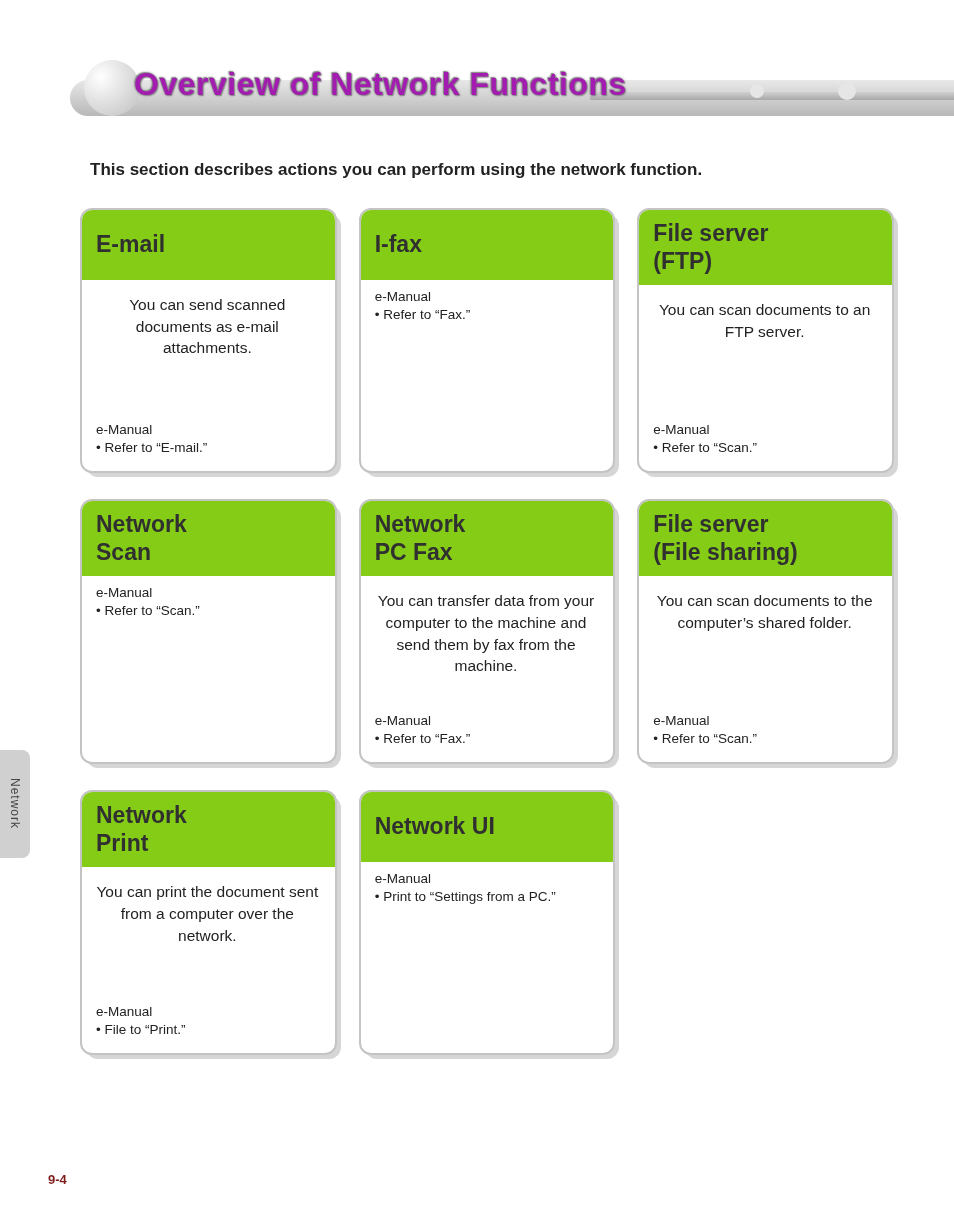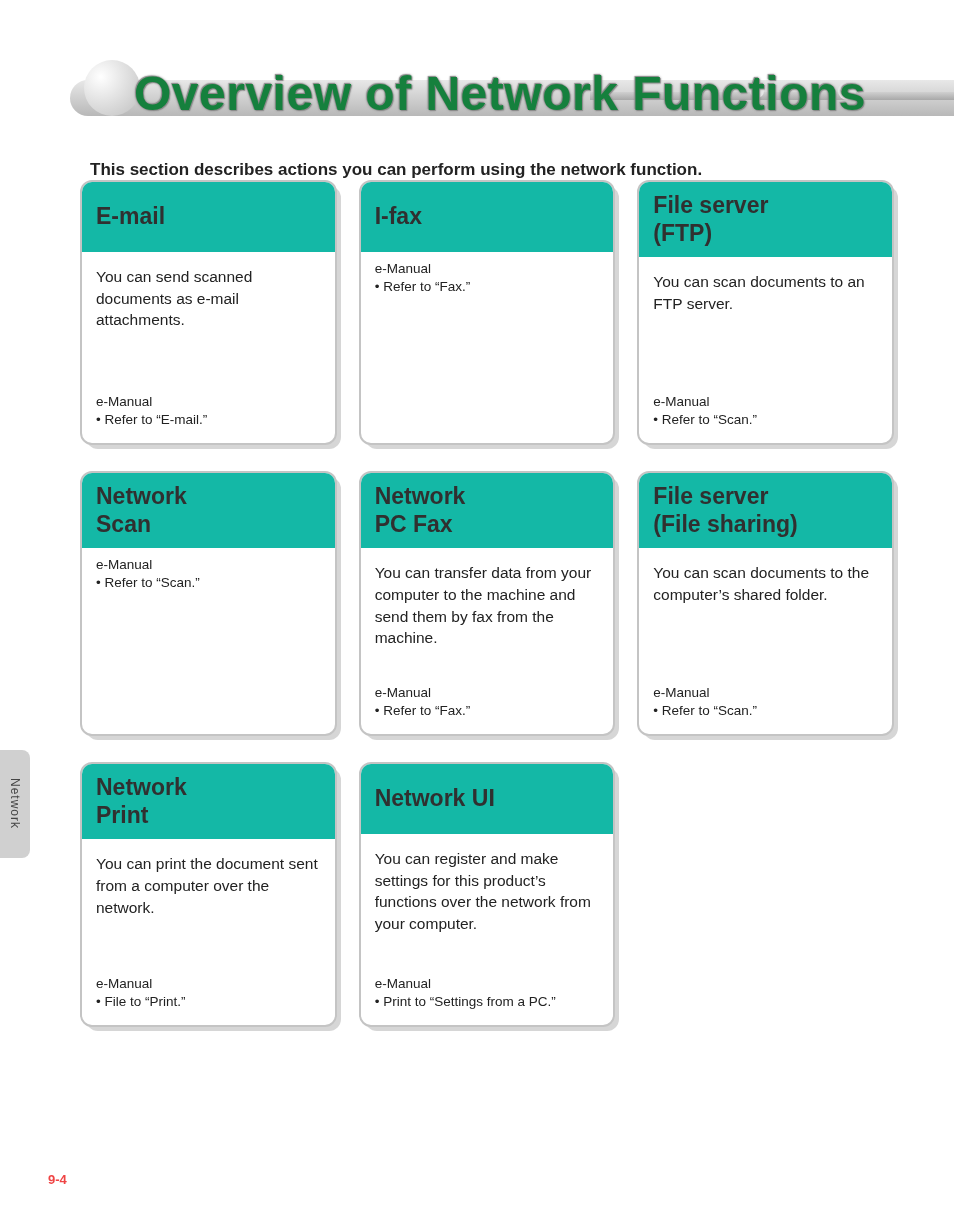--- a/index.html
+++ b/index.html
@@ -51,31 +51,32 @@
     position: absolute;
     left: 14px; top: 0;
     width: 56px; height: 56px;
     border-radius: 50%;
     background: radial-gradient(circle at 30% 30%, #ffffff, #d8d8d8 60%, #bfbfbf);
     z-index: 3;
   }
   .page-title {
     position: absolute;
     left: 64px; top: 6px;
-    font-size: 48px;
-    font-weight: 700;
-    color: #15803d;
+    font-size: 32px;
+    font-weight: 700;
+    color: #a21caf;
     text-shadow: 0 0 3px #888, 1px 1px 1px #888, -1px -1px 1px #888;
     z-index: 4;
     letter-spacing: 0.5px;
   }
   .intro {
     font-weight: 700;
     font-size: 17px;
     margin-left: 20px;
+    margin-bottom: 28px;
   }
   .grid {
     display: grid;
     grid-template-columns: repeat(3, 1fr);
     gap: 26px 22px;
     margin-left: 10px;
     margin-right: 0;
   }
   .card-wrap {
     position: relative;
@@ -92,38 +93,39 @@
     background: #ffffff;
     border: 2.5px solid #c4c4c4;
     border-radius: 12px;
     min-height: 265px;
     z-index: 1;
     overflow: hidden;
     display: flex;
     flex-direction: column;
   }
   .card-head {
-    background: #14b8a6;
+    background: #84cc16;
     padding: 10px 14px;
     min-height: 70px;
     display: flex;
     align-items: center;
   }
   .card-title {
     font-size: 23px;
     font-weight: 700;
     color: #303030;
     line-height: 1.2;
     white-space: pre-line;
   }
   .card-body {
     padding: 14px 16px 10px 14px;
     font-size: 15.5px;
     line-height: 1.4;
     flex: 1;
+    text-align: center;
   }
   .card-foot {
     padding: 8px 4px 14px 14px;
     font-size: 13.5px;
     line-height: 1.35;
   }
   .side-tab {
     position: absolute;
     left: 0;
     top: 750px;
@@ -140,21 +142,21 @@
     font-size: 12px;
     color: #454545;
     letter-spacing: 1px;
   }
   .footer {
     position: absolute;
     left: 48px;
     bottom: 40px;
     font-size: 13px;
     font-weight: 700;
-    color: #ef4444;
+    color: #7f1d1d;
   }
 </style>
 </head>
 <body>
 
 <div class="side-tab">
   <span>Network</span>
 </div>
 
 <div class="page">
@@ -272,21 +274,20 @@
         </div>
       </div>
     </div>
 
     <div class="card-wrap">
       <div class="card-shadow"></div>
       <div class="card">
         <div class="card-head">
           <div class="card-title">Network UI</div>
         </div>
-        <div class="card-body">You can register and make settings for this product’s functions over the network from your computer.</div>
         <div class="card-foot">
           <div>e-Manual</div>
           <div>• Print to “Settings from a PC.”</div>
         </div>
       </div>
     </div>
 
     <div></div>
 
   </div>

